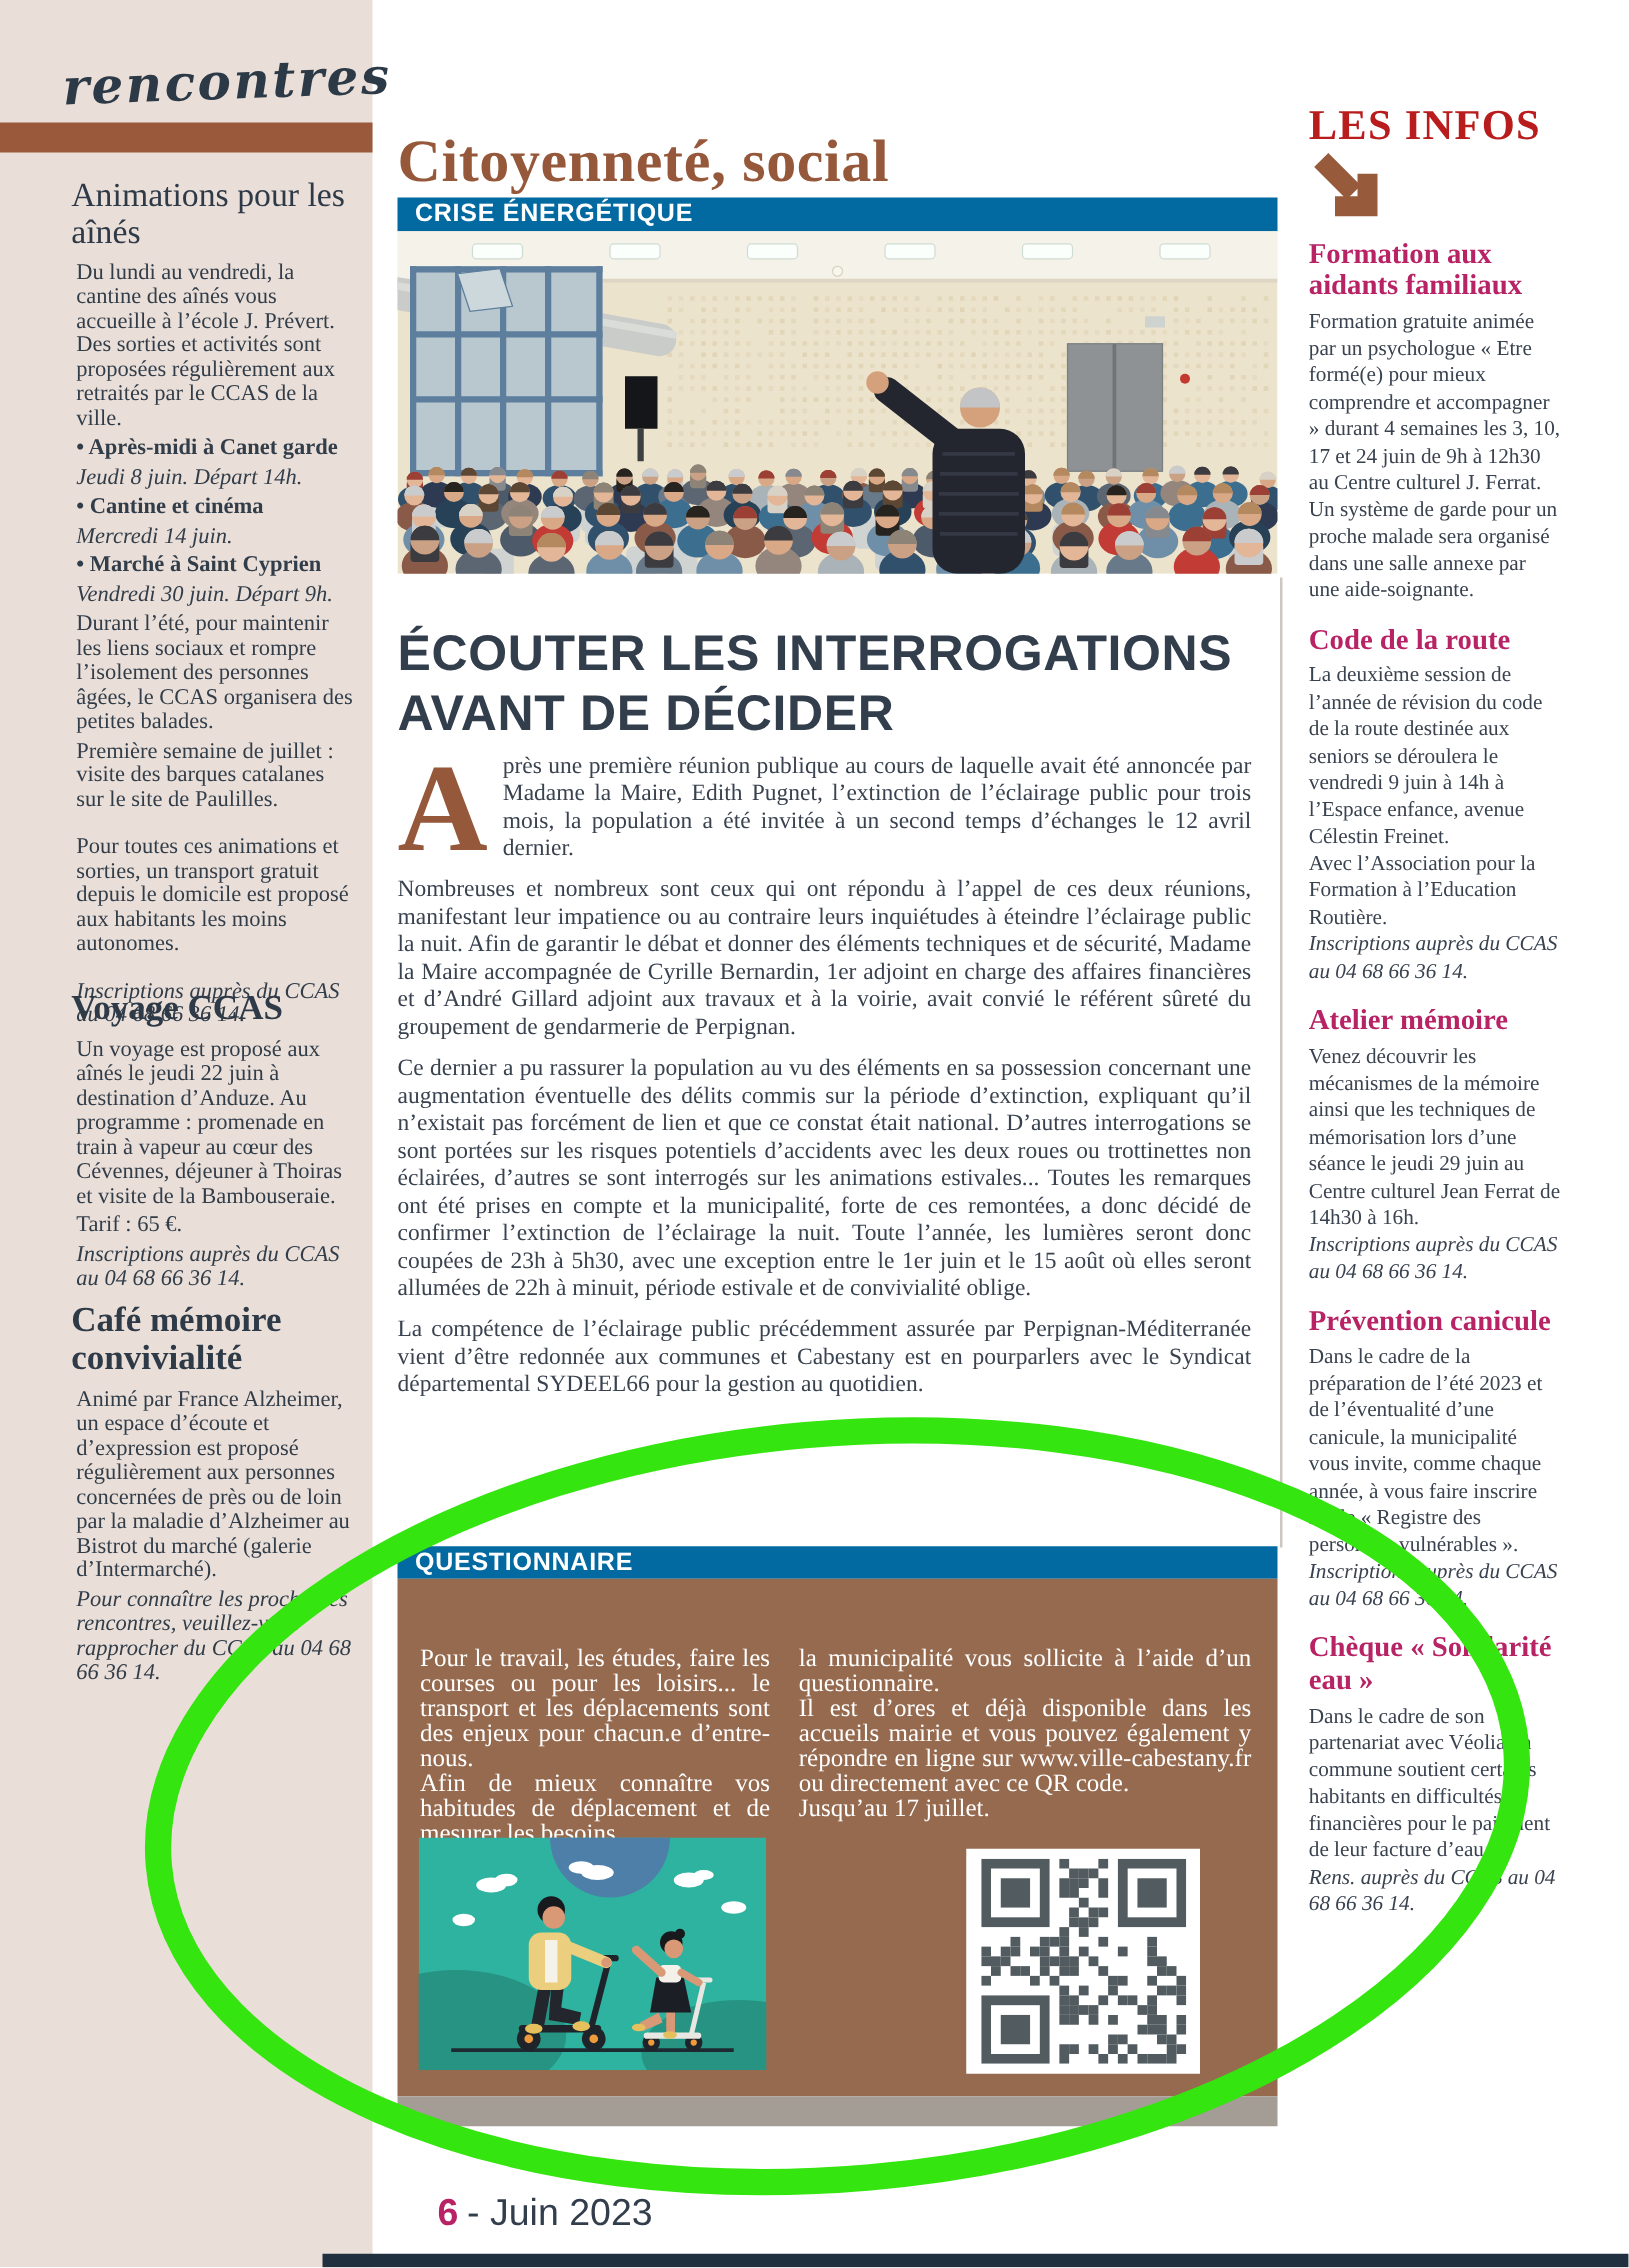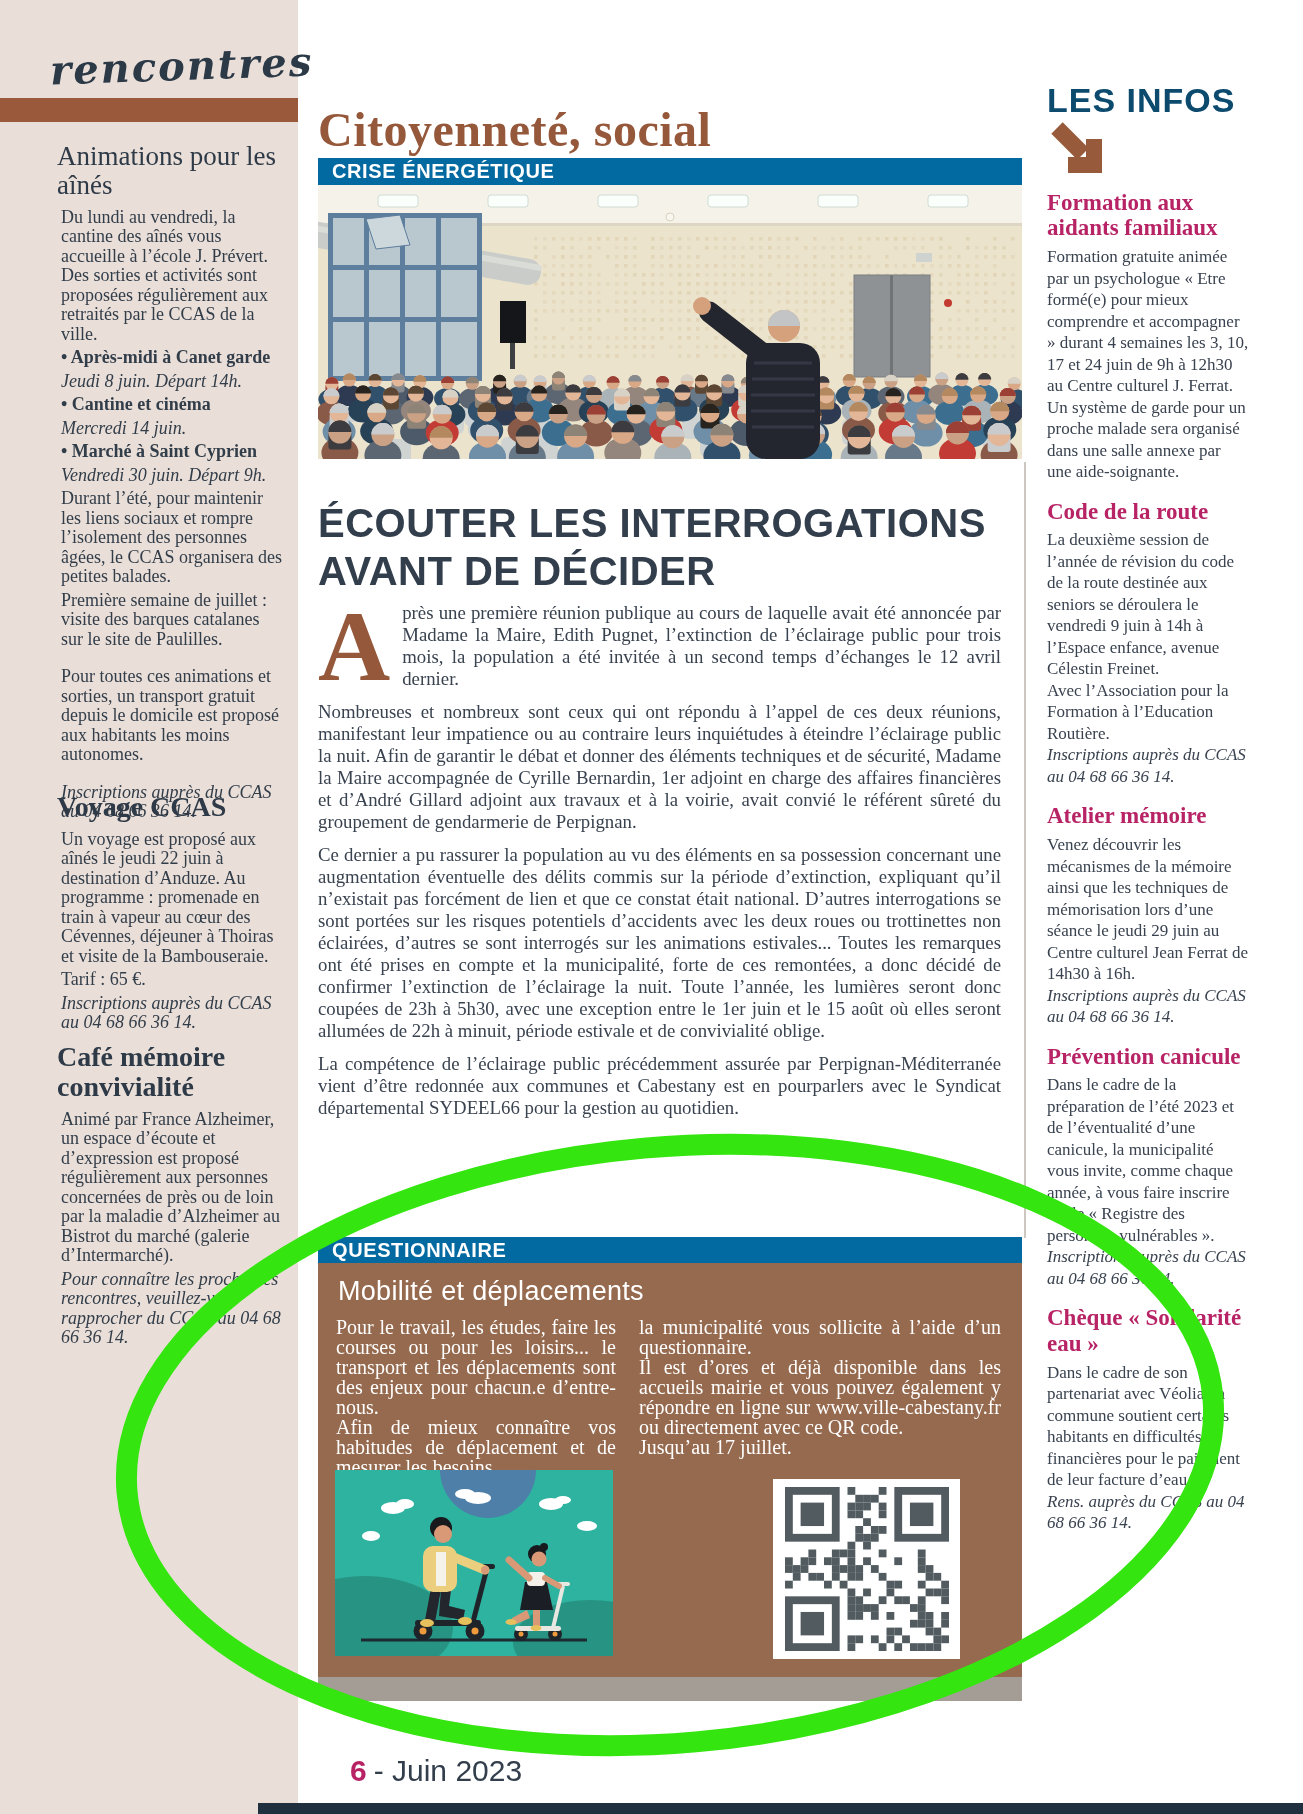--- a/index.html
+++ b/index.html
@@ -50,21 +50,21 @@
   .qr-tile{position:absolute;left:455px;top:216px;width:187px;height:180px;background:#fff;
         display:flex;align-items:center;justify-content:center;}
   .graybar2{position:absolute;left:318px;top:1677px;width:704px;height:24px;background:#a49d96;}
   .footer{position:absolute;left:318px;top:1754px;font-family:"Liberation Sans",sans-serif;font-size:30px;
         color:#333e4c;margin-left:32px;}
   .footer .num{color:#b72365;font-weight:700;margin-right:7px;}
   .bottom-bar{position:absolute;left:258px;top:1803px;width:1045px;height:11px;background:#20303e;}
   
   #sidebar-right{position:absolute;left:1047px;top:90px;width:202px;font-size:17px;line-height:21.5px;
         color:#39424f;}
-  .ri-title{font-family:Liberation Sans, sans-serif;font-weight:700;font-size:34px;color:#0c4a6e;
+  .ri-title{font-family:Liberation Serif, serif;font-weight:700;font-size:34px;color:#b91c1c;
         letter-spacing:1px;margin:0;}
   .arrow{margin:8px 0 0 2px;display:block;}
   .ri-section{margin-top:16px;}
   .ri-h{font-size:23px;line-height:1.12;color:#b72365;font-weight:600;margin:0 0 5px;}
   .ri-section p{margin:0;}
   .note{font-style:italic;margin-top:2px;}
   
   .annotation{position:absolute;left:0;top:0;width:1303px;height:1814px;pointer-events:none;z-index:50;}
 </style>
 </head>
@@ -1181,21 +1181,20 @@
     <p>Nombreuses et nombreux sont ceux qui ont répondu à l’appel de ces deux réunions, manifestant leur impatience ou au contraire leurs inquiétudes à éteindre l’éclairage public la nuit. Afin de garantir le débat et donner des éléments techniques et de sécurité, Madame la Maire accompagnée de Cyrille Bernardin, 1er adjoint en charge des affaires financières et d’André Gillard adjoint aux travaux et à la voirie, avait convié le référent sûreté du groupement de gendarmerie de Perpignan.</p>
         <p>Ce dernier a pu rassurer la population au vu des éléments en sa possession concernant une augmentation éventuelle des délits commis sur la période d’extinction, expliquant qu’il n’existait pas forcément de lien et que ce constat était national. D’autres interrogations se sont portées sur les risques potentiels d’accidents avec les deux roues ou trottinettes non éclairées, d’autres se sont interrogés sur les animations estivales... Toutes les remarques ont été prises en compte et la municipalité, forte de ces remontées, a donc décidé de confirmer l’extinction de l’éclairage la nuit. Toute l’année, les lumières seront donc coupées de 23h à 5h30, avec une exception entre le 1er juin et le 15 août où elles seront allumées de 22h à minuit, période estivale et de convivialité oblige.</p>
         <p>La compétence de l’éclairage public précédemment assurée par Perpignan-Méditerranée vient d’être redonnée aux communes et Cabestany est en pourparlers avec le Syndicat départemental SYDEEL66 pour la gestion au quotidien.</p>
       </div>
   </div>
 
   <div class="col-rule"></div>
 
   <div class="kicker" id="kicker2">QUESTIONNAIRE</div>
   <div class="qbox">
-    <div class="q-title">Mobilité et déplacements</div>
     <div class="q-cols">
       <div class="q-col left">
 
       <p>Pour le travail, les études, faire les courses ou pour les loisirs... le transport et les déplacements sont des enjeux pour chacun.e d’entre-nous.</p>
           <p>Afin de mieux connaître vos habitudes de déplacement et de mesurer les besoins,</p>
         </div>
       <div class="q-col right">
 
       <p>la municipalité vous sollicite à l’aide d’un questionnaire.</p>
           <p>Il est d’ores et déjà disponible dans les accueils mairie et vous pouvez également y répondre en ligne sur www.ville-cabestany.fr ou directement avec ce QR code.</p>

